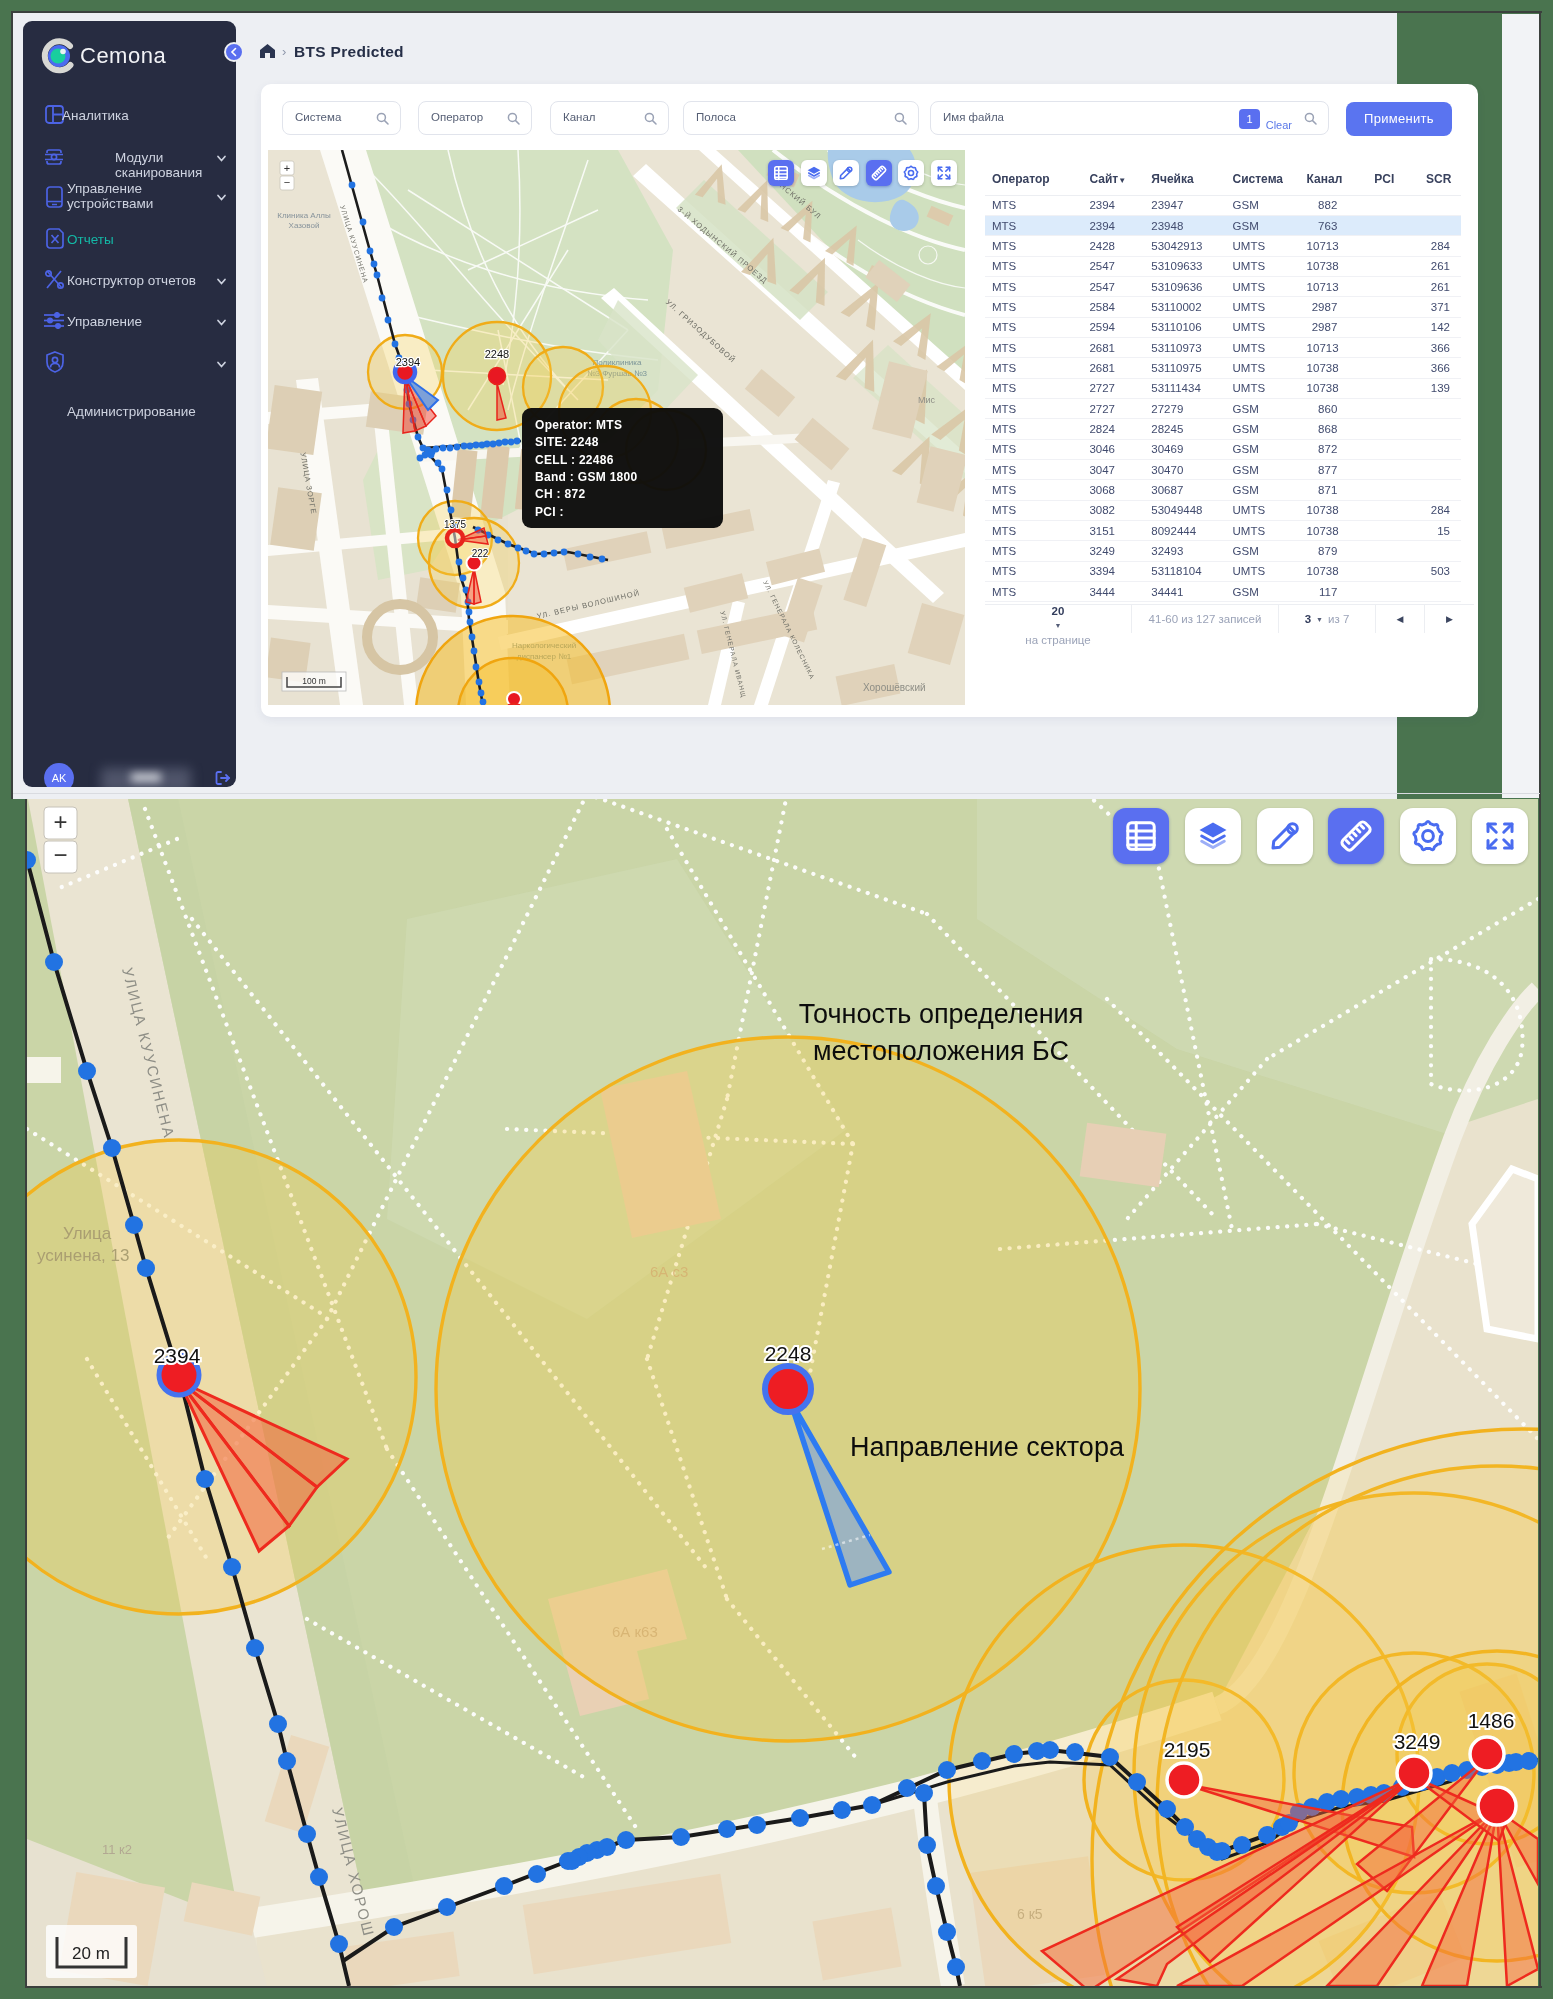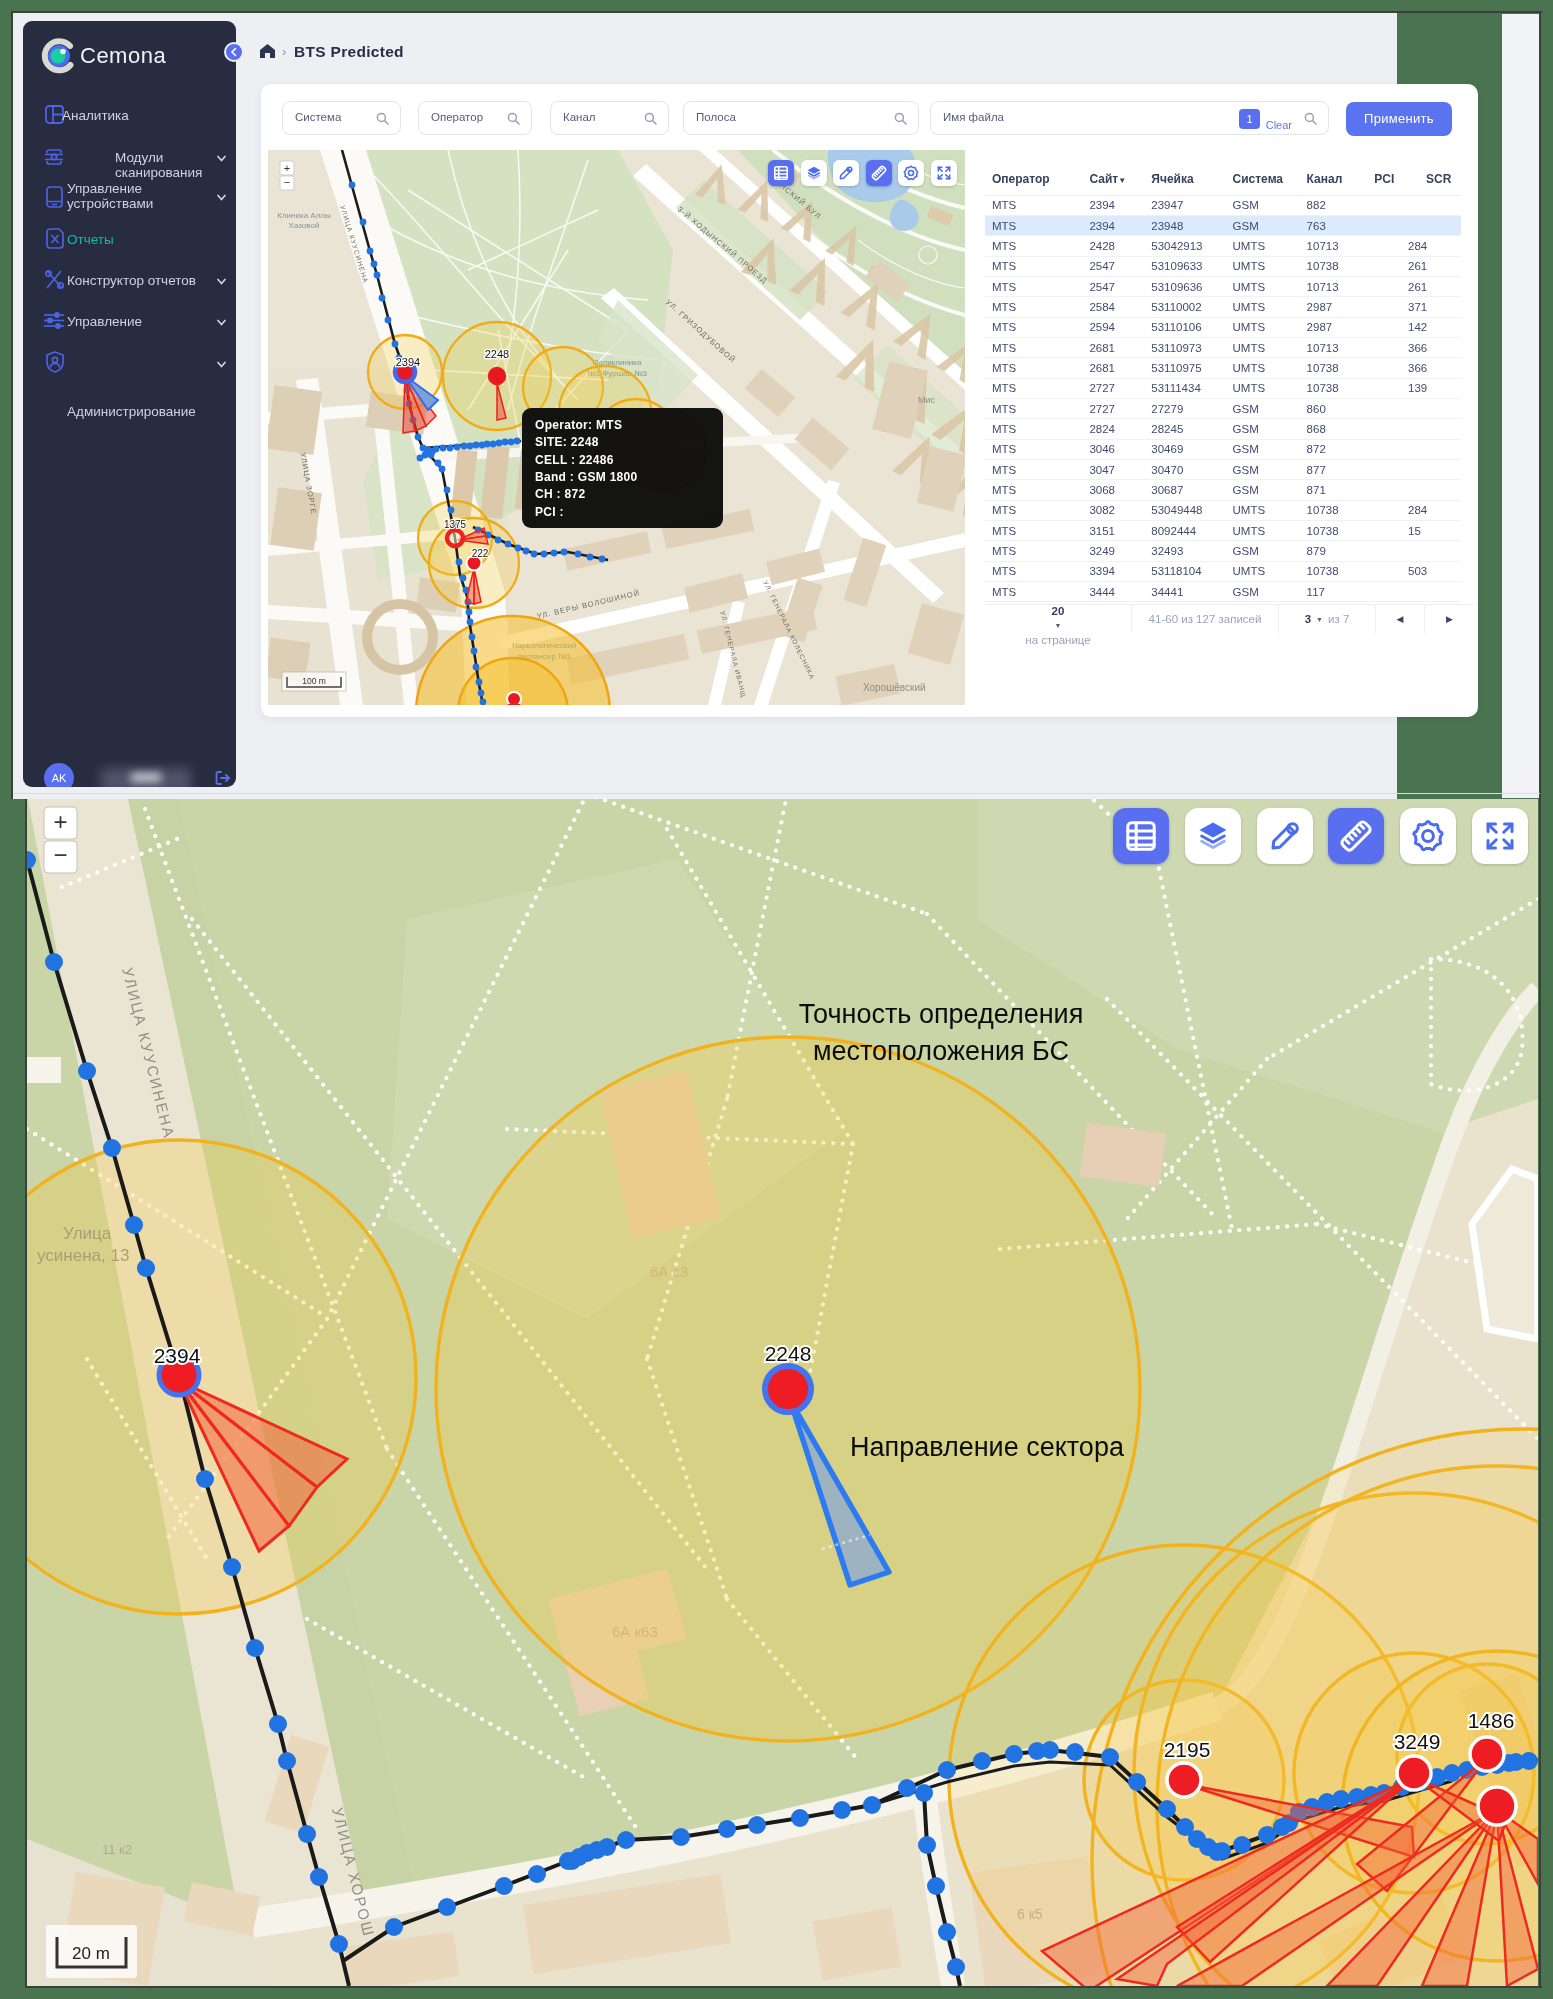--- a/index.html
+++ b/index.html
@@ -6,21 +6,21 @@
   html,body { width:1553px; height:1999px; }
   body { background:#4a744f; font-family:"Liberation Sans", sans-serif; position:relative; overflow:hidden; }
   .abs { position:absolute; }
   .inp { height:34px; background:#fff; border:1.5px solid #e1e4ec; border-radius:8px; color:#555e74; font-size:11.5px; line-height:31px; padding-left:12px; }
   .mag { position:absolute; right:11px; top:10px; }
   #tbl { border-collapse:collapse; table-layout:fixed; width:476px; font-size:11.5px; color:#414b6e; }
   #tbl td { height:20.35px; padding:0 0 0 7px; border-bottom:1px solid #f0f1f5; overflow:hidden; white-space:nowrap; }
   #tbl td:nth-child(1){width:96px;} #tbl td:nth-child(2){width:61px;} #tbl td:nth-child(3){width:80px;}
   #tbl td:nth-child(4){width:73px;} #tbl td:nth-child(5){width:48px;} #tbl td:nth-child(6){width:52px;}
   #tbl td:nth-child(7){width:59px;}
-  #tbl td.r { padding-right:11px; }
+  #tbl td.r { text-align:right; padding-right:11px; }
   #tbl tr.hd td { height:31px; color:#39425e; font-weight:bold; font-size:12px; border-bottom:1px solid #eceef2; }
   #tbl td.pci { padding-left:26px; } #tbl td.scr { padding-left:25px; }
   #tbl tr.hl td { background:#dcebfb; }
   .pgc { height:29px; border-top:1px solid #eceef2; border-right:1px solid #eceef2; display:flex; align-items:center; gap:5px; padding:0 8px; color:#9ba3b8; font-size:11.5px; }
   .pgc b { color:#333d5c; font-weight:bold; }
   .pgc .tri { font-size:7px; color:#555e78; }
 </style>
 </head>
 <body>
 

